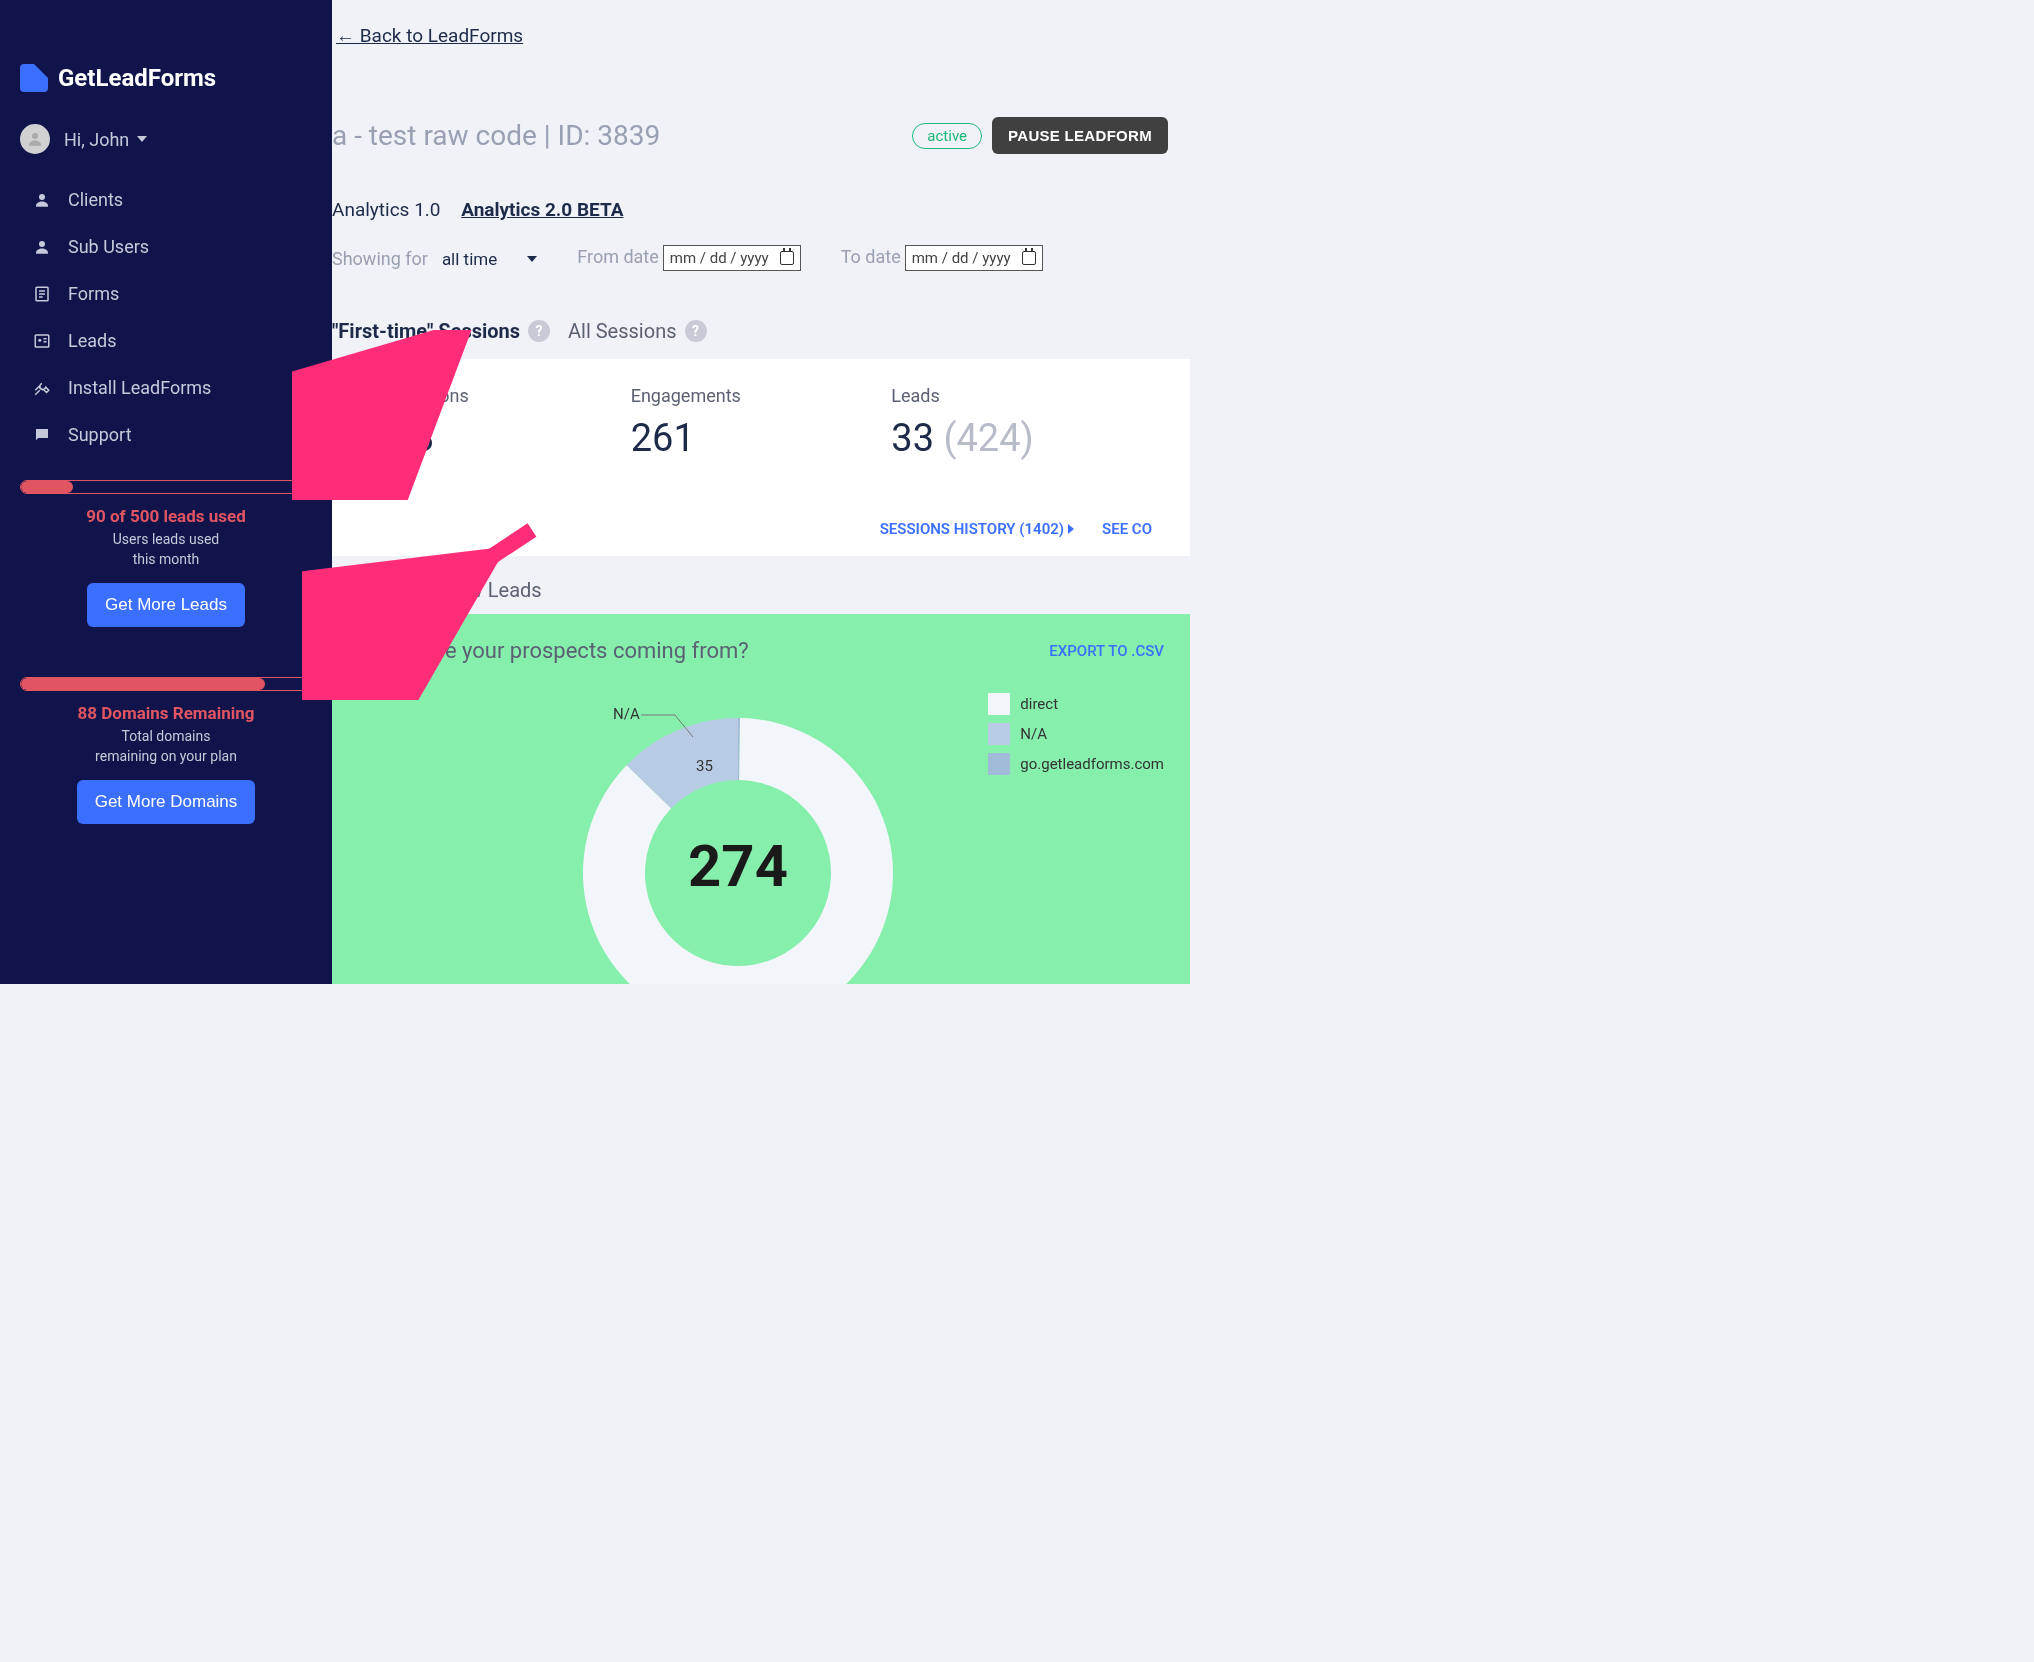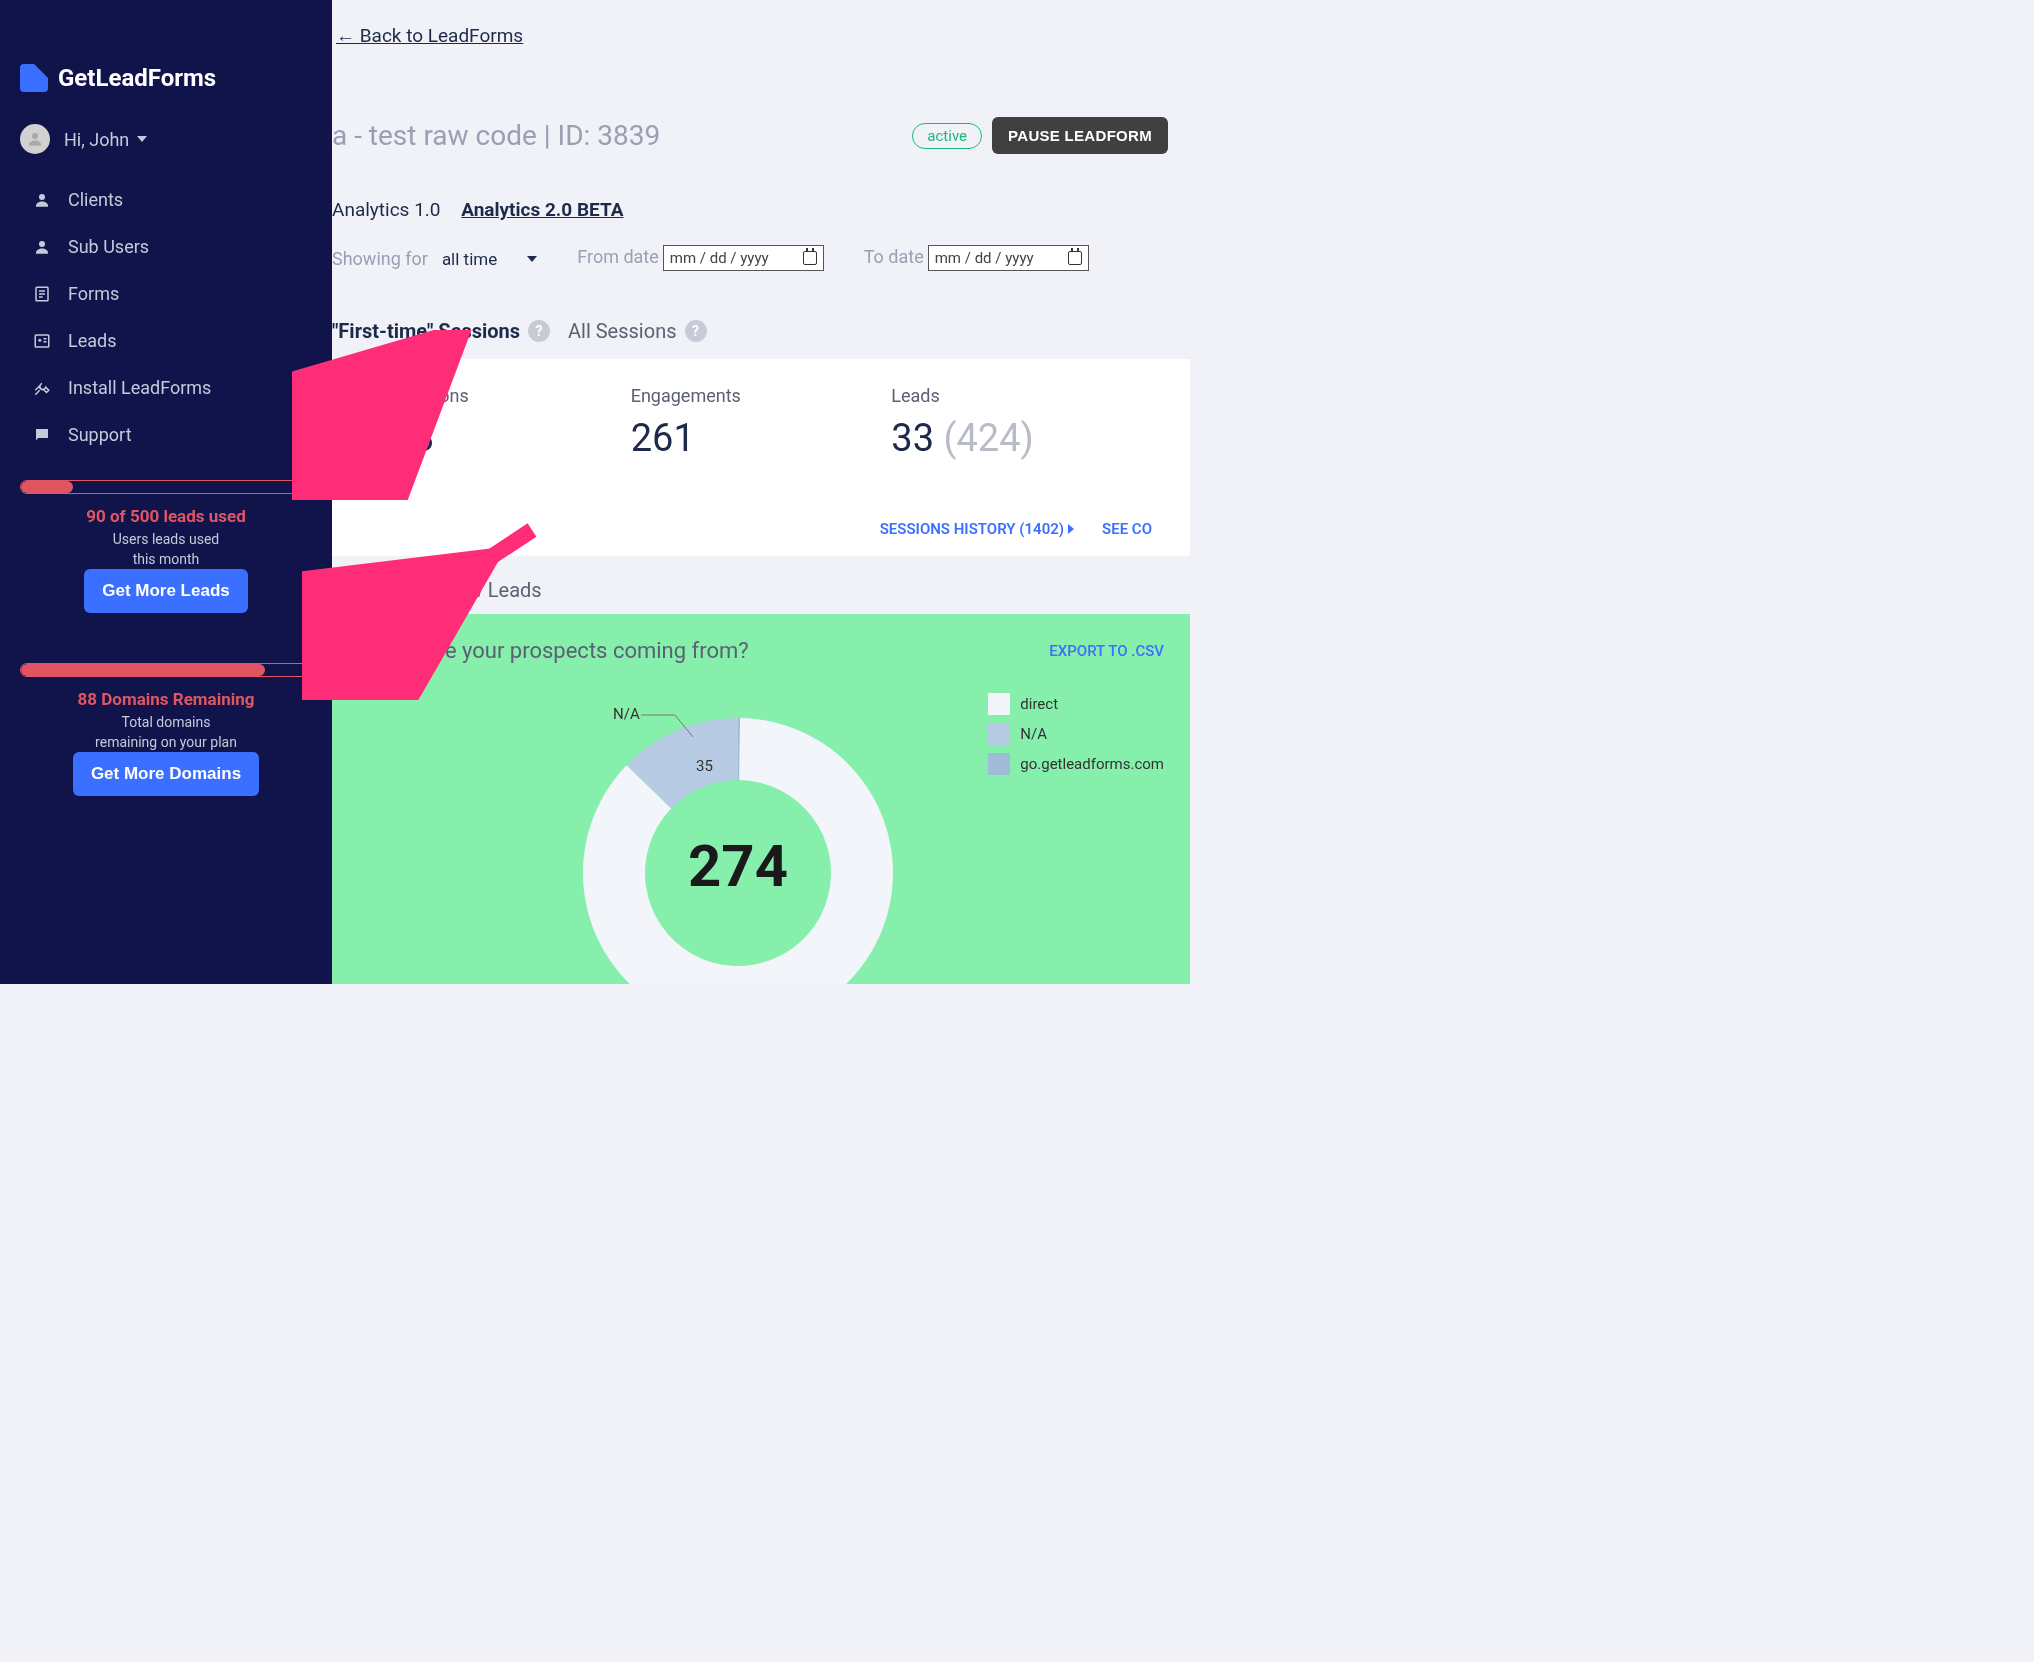--- a/index.html
+++ b/index.html
@@ -21,39 +21,39 @@
 .nav { padding: 8px 0; }
 .nav-item { display:flex; align-items:center; gap:16px; padding: 13px 32px; color:#c6c9d9; font-size:18px; cursor:pointer; }
 .nav-icon { width:20px; height:20px; display:flex; align-items:center; justify-content:center; }
 .nav-icon svg{width:18px;height:18px;fill:#c6c9d9}
 
 .usage-block { padding: 14px 20px 0; text-align:center; }
 .progress-track { width:100%; height:14px; border:1px solid #e05561; border-radius:10px; background:transparent; overflow:hidden; }
 .progress-fill { height:100%; background:#e05561; border-radius:10px; }
 .usage-title { color:#e05561; font-weight:700; font-size:17px; margin-top:12px; }
 .usage-sub { color:#c6c9d9; font-size:14px; line-height:1.4; margin-top:4px; }
-.btn-blue { display:inline-block; background:#3b6fff; color:#fff; border:none; border-radius:6px; padding:12px 18px; font-size:17px; font-weight:700; cursor:pointer; }
+.btn-blue { display:inline-block; margin-top:14px; background:#3b6fff; color:#fff; border:none; border-radius:6px; padding:12px 18px; font-size:17px; font-weight:400; cursor:pointer; }
 
 
 .main { flex:1; padding: 24px 0 0 0; position:relative; }
 .back-link { margin-left:4px; color:#1e2a4a; font-size:19px; text-decoration:underline; cursor:pointer; }
 .title-row { display:flex; align-items:center; justify-content:space-between; margin-top:70px; padding-right:22px; }
 .page-title { color:#9aa0b3; font-size:28px; font-weight:400; }
 .badge-active { color:#1bb978; border:1.5px solid #1bb978; border-radius:14px; padding:3px 14px; font-size:15px; margin-right:10px; }
 .btn-orange { background:#404040; color:#fff; border:none; border-radius:6px; padding:10px 16px; font-size:15px; font-weight:700; letter-spacing:.3px; cursor:pointer; }
 
 .tabs { margin-top:44px; font-size:19px; color:#1e2a4a; }
 .tab { margin-right:16px; cursor:pointer; }
 .tab.active { font-weight:700; text-decoration:underline; }
 
 .filters { display:flex; gap:40px; align-items:center; margin-top:24px; }
 .filt-label { color:#9aa0b3; font-size:18px; }
 .select-like { display:inline-flex; align-items:center; gap:30px; font-size:17px; color:#1e2a4a; cursor:pointer; }
 .chev{width:0;height:0;border-left:5px solid transparent;border-right:5px solid transparent;border-top:6px solid #1e2a4a}
-.date-input { border:1px solid #555; padding:3px 6px; font-size:17px; font-family:inherit; display:inline-flex; align-items:center; gap:6px; background:#fff; width:161px; justify-content:space-between; }
+.date-input { border:1px solid #555; padding:3px 6px; font-size:17px; font-family:inherit; display:inline-flex; align-items:center; gap:6px; background:#fff; width:138px; justify-content:space-between; }
 .date-placeholder{color:#444;font-size:15px}
 .cal-icon{width:14px;height:14px;border:1.5px solid #333;border-radius:2px;position:relative}
 .cal-icon::before{content:"";position:absolute;top:-4px;left:2px;width:2px;height:4px;background:#333}
 .cal-icon::after{content:"";position:absolute;top:-4px;right:2px;width:2px;height:4px;background:#333}
 
 .session-tabs { margin-top:48px; display:flex; align-items:center; gap:18px; font-size:20px; color:#5b6173; }
 .session-tab { display:flex; align-items:center; gap:8px; cursor:pointer; }
 .session-tab.active { color:#1e2a4a; font-weight:700; }
 .help-dot{width:22px;height:22px;border-radius:50%;background:#c8cbd6;color:#fff;display:flex;align-items:center;justify-content:center;font-size:14px;font-weight:700}
 

